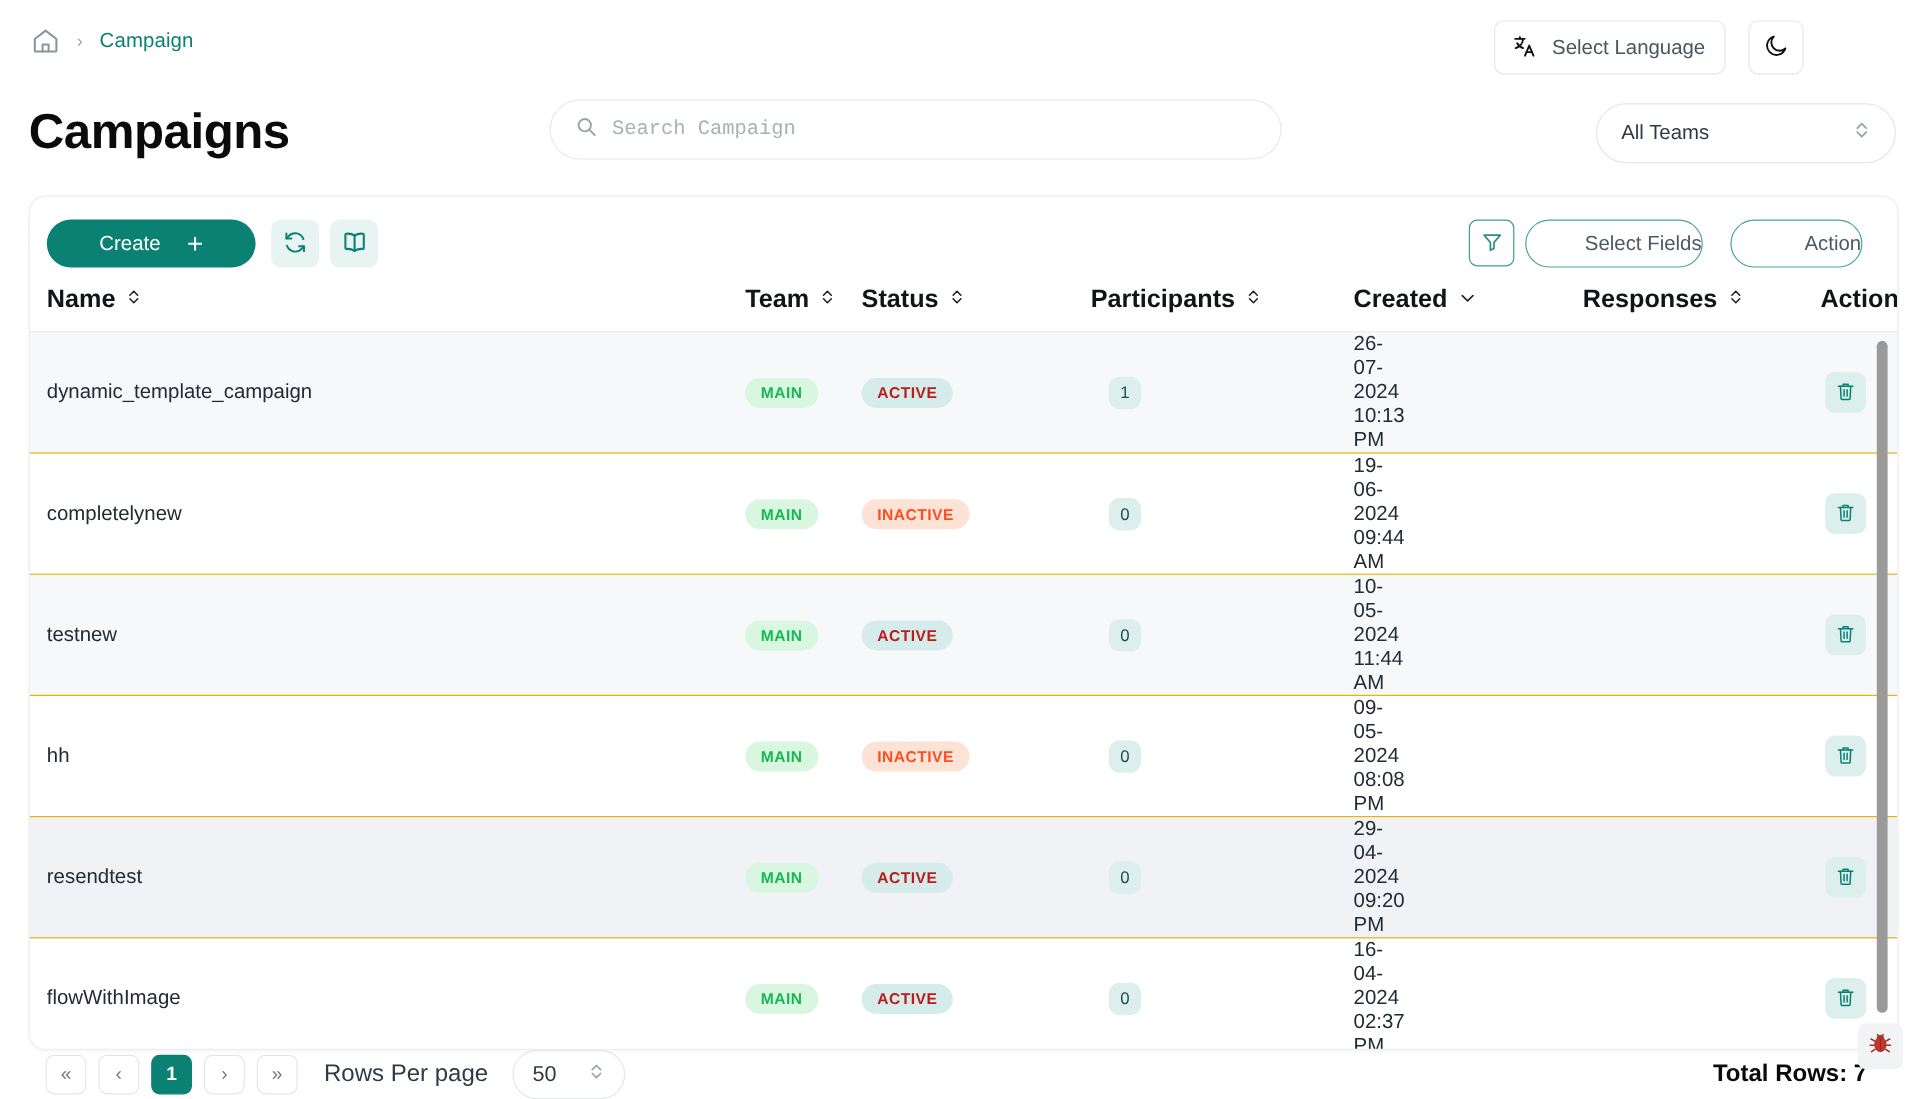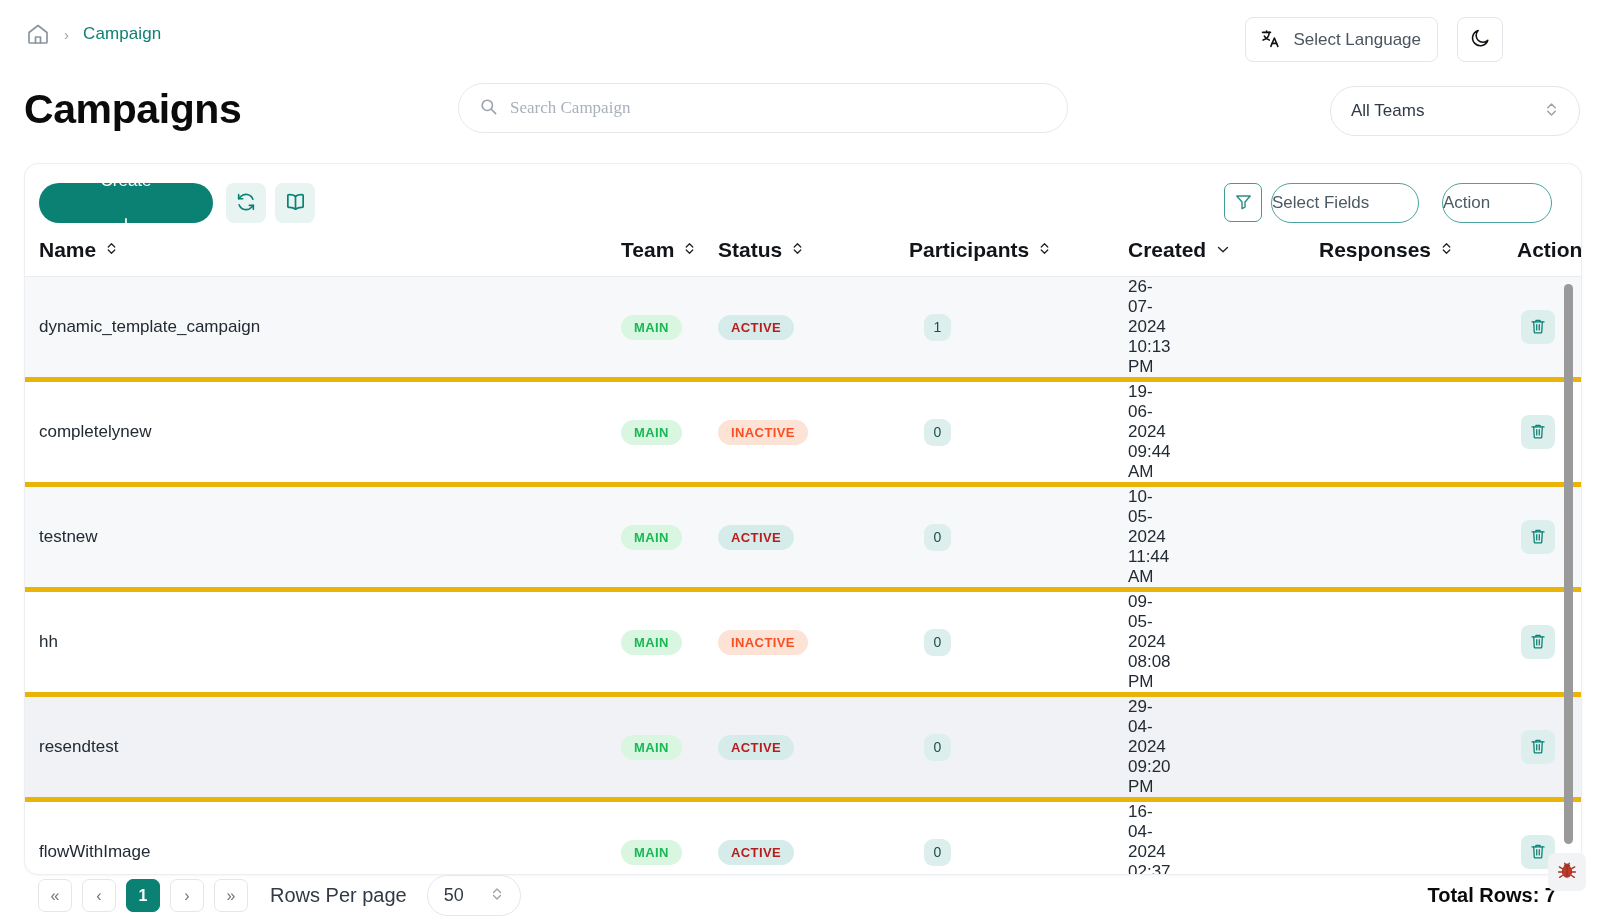--- a/index.html
+++ b/index.html
@@ -52,21 +52,21 @@
   .search-wrap {
     position: absolute; left: 458px; top: 83px;
     width: 610px; height: 50px;
     border: 1px solid #e6e8ec; border-radius: 25px;
     background: #fff;
     display: flex; align-items: center; gap: 12px;
     padding: 0 20px;
   }
   .search-input {
     border: none; outline: none; background: transparent;
-    font-family: Liberation Serif, serif;
+    font-family: Liberation Mono, monospace;
     font-size: 17px; color: #9aa3ad; width: 100%;
   }
   .search-input::placeholder { color: #a8b0ba; }
 
   .teams-select {
     position: absolute; right: 26px; top: 86px;
     width: 250px; height: 50px;
     border: 1px solid #e3e6ea; border-radius: 25px;
     background: #fff; cursor: pointer;
     display: flex; align-items: center; justify-content: space-between;
@@ -87,21 +87,21 @@
 
   .toolbar {
     position: relative; height: 74px;
   }
   .create-btn {
     position: absolute; left: 14px; top: 19px;
     width: 174px; height: 40px;
     background: #0b8174; color: #fff;
     border: none; border-radius: 20px; cursor: pointer;
     display: flex; align-items: center; justify-content: center; gap: 22px;
-    font-family: "Liberation Sans", sans-serif; font-size: 17px; flex-direction: column;
+    font-family: "Liberation Sans", sans-serif; font-size: 17px;
   }
   .plus-glyph { font-size: 23px; line-height: 1; font-weight: 400; }
 
   .icon-sq {
     position: absolute; top: 19px;
     width: 40px; height: 40px; border-radius: 8px;
     background: #e8f4f2; border: none; cursor: pointer;
     display: flex; align-items: center; justify-content: center;
   }
   .icon-refresh { left: 201px; }
@@ -111,21 +111,21 @@
     position: absolute; right: 319px; top: 19px;
     width: 38px; height: 39px; border-radius: 7px;
     border: 1px solid #3f9d96; background: #fff; cursor: pointer;
     display: flex; align-items: center; justify-content: center;
   }
   .pill-btn {
     position: absolute; top: 19px; height: 40px;
     border: 1px solid #4aa39c; border-radius: 20px;
     background: #fff; color: #4b5a63; cursor: pointer;
     font-family: "Liberation Sans", sans-serif; font-size: 17px;
-    display: flex; align-items: center; justify-content: flex-start;
+    display: flex; align-items: center; justify-content: flex-end;
   }
   .select-fields-btn { right: 162px; width: 148px; }
   .reset-btn { right: 29px; width: 110px; }
 
   
   .table-area {
     position: relative;
     height: 638px;
     overflow: hidden;
   }
@@ -142,21 +142,21 @@
   col.c-name { width: 300px; }
   col.c-team { width: 200px; }
   col.c-status { width: 200px; }
   col.c-part { width: 210px; }
   col.c-created { width: 200px; }
   col.c-resp { width: 200px; }
   col.c-action { width: 247px; }
 
   tbody td {
     padding: 0; height: 53px;
-    border-bottom: 5px solid #eab308;
+    border-bottom: 1px solid #eab308;
     font-size: 17px; color: #222a33;
     vertical-align: middle;
   }
   tbody tr.alt td { background: #f7f8fa; }
   tbody tr.hl td { background: #f0f2f5; }
 
   .cell-pad { padding-left: 14px; }
 
   .badge {
     display: inline-flex; align-items: center; justify-content: center;

